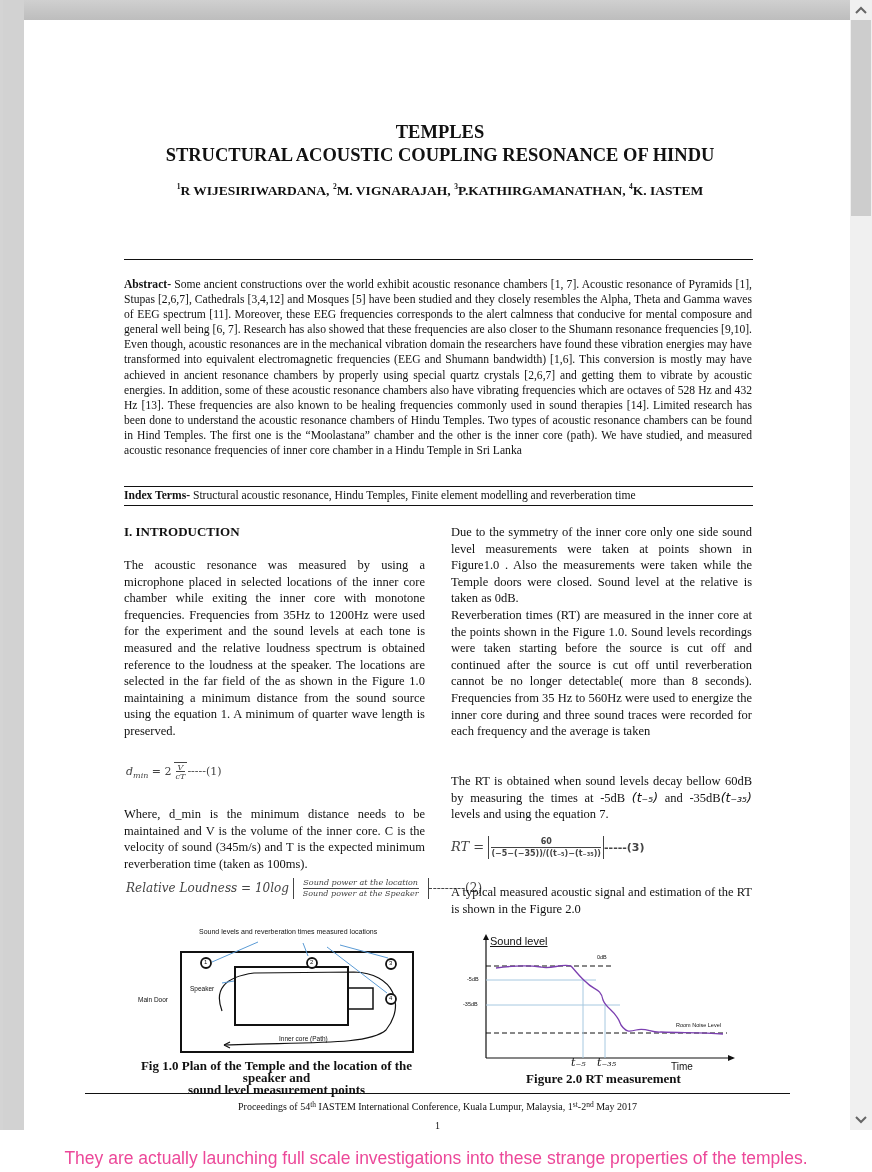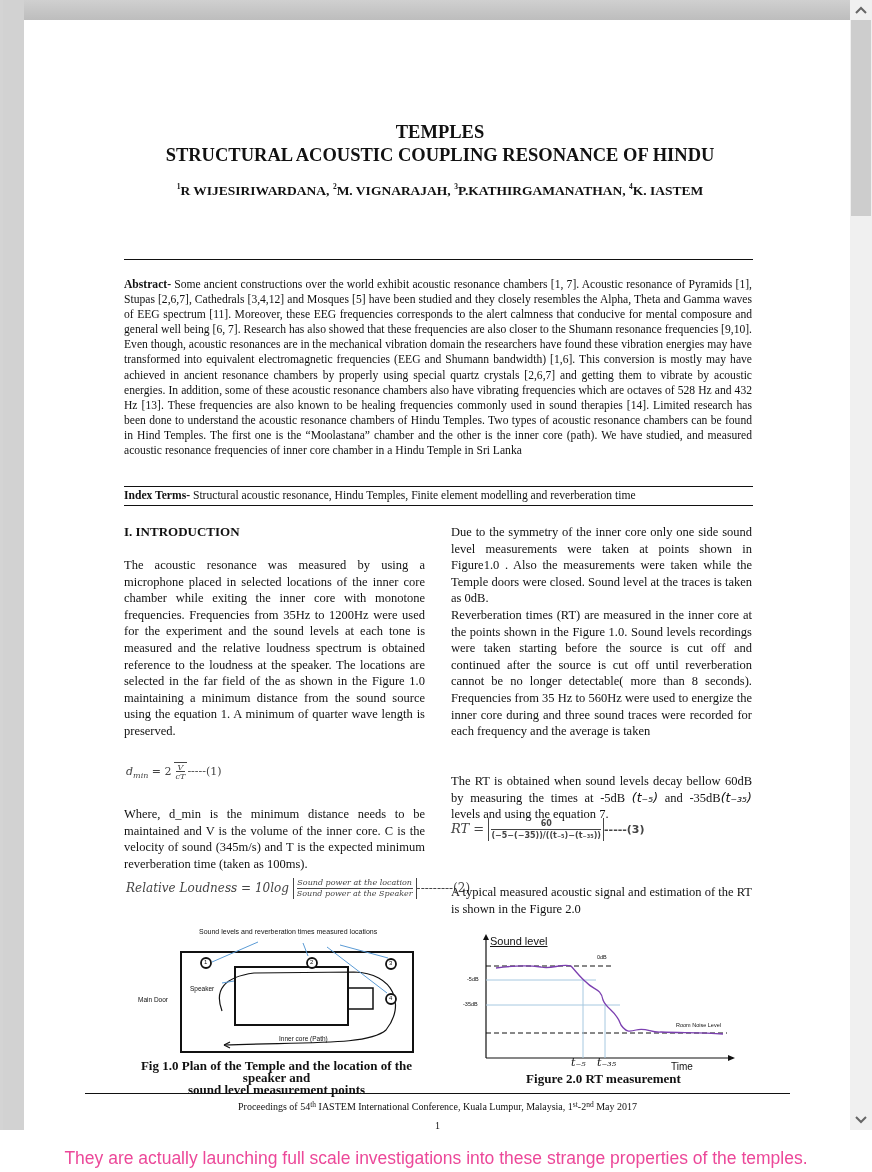--- a/index.html
+++ b/index.html
@@ -68,21 +68,21 @@
 <div class="abs rule" style="left:124px;width:629px;top:505px;"></div>
 
 <div class="abs colL h1" style="top:524px;">I. INTRODUCTION</div>
 <div class="abs col colL" style="top:557px;">The acoustic resonance was measured by using a microphone placed in selected locations of the inner core chamber while exiting the inner core with monotone frequencies. Frequencies from 35Hz to 1200Hz were used for the experiment and the sound levels at each tone is measured and the relative loudness spectrum is obtained reference to the loudness at the speaker. The locations are selected in the far field of the as shown in the Figure 1.0 maintaining a minimum distance from the sound source using the equation 1. A minimum of quarter wave length is preserved.</div>
 <div class="abs eq" style="left:126px;top:762px;">
   <span>d</span><sub style="font-size:8px">min</sub><span style="font-style:normal"> = 2</span><span style="display:inline-block;vertical-align:middle;border-top:1px solid #444;margin-left:2px;padding:0 2px;text-align:center;font-size:8px;line-height:9px;"><span>V</span><br><span style="border-top:1px solid #444">cT</span></span><span style="font-style:normal">-----(1)</span>
 </div>
 <div class="abs col colL" style="top:806px;">Where, d_min  is the minimum distance needs to be maintained and V is the volume of the inner core. C is the velocity of sound (345m/s) and T is the expected minimum reverberation time (taken as 100ms).</div>
 <div class="abs eq" style="left:126px;top:878px;font-size:12px;">
   <span>Relative Loudness = 10log</span>
-  <span style="display:inline-block;vertical-align:middle;border-left:1px solid #444;border-right:1px solid #444;padding:0 3px;font-size:8px;line-height:10px;text-align:center;"><span>Sound power at the location</span><br><span style="border-top:1px solid #444;display:inline-block">Sound power at the Speaker</span></span><span style="font-style:normal">---------(2)</span>
+  <span style="display:inline-block;vertical-align:middle;border-left:1px solid #444;border-right:1px solid #444;padding:0 9px;font-size:8px;line-height:10px;text-align:center;"><span>Sound power at the location</span><br><span style="border-top:1px solid #444;display:inline-block">Sound power at the Speaker</span></span><span style="font-style:normal">---------(2)</span>
 </div>
 
 <div class="abs fig" style="left:124px;top:925px;width:305px;height:135px;">
   <div class="abs" style="left:75px;top:3px;font-size:7px;">Sound levels and reverberation times   measured locations</div>
   <svg class="abs" style="left:0;top:0;" width="305" height="135" viewBox="0 0 305 135">
     <rect x="57" y="27" width="232" height="100" fill="none" stroke="#111" stroke-width="2"></rect>
     <rect x="111" y="42" width="113" height="58" fill="none" stroke="#111" stroke-width="2"></rect>
     <rect x="224" y="63" width="25" height="21" fill="none" stroke="#111" stroke-width="1.5"></rect>
     <path d="M98 86 C90 65,100 52,130 48 L230 47 C270 48,282 80,262 105 C245 120,190 117,100 120" fill="none" stroke="#111" stroke-width="1.2"></path>
     <path d="M100 120 L106 117 M100 120 L106 123" stroke="#111" stroke-width="1.2"></path>
@@ -102,25 +102,25 @@
   <div class="abs" style="left:265px;top:70px;font-size:6px;">4</div>
   <div class="abs" style="left:66px;top:60px;font-size:6.5px;">Speaker</div>
   <div class="abs" style="left:14px;top:71px;font-size:6.5px;">Main Door</div>
   <div class="abs" style="left:155px;top:110px;font-size:6.5px;">Inner core (Path)</div>
 </div>
 <div class="abs cap" style="left:124px;width:305px;top:1060px;">
   <div>Fig 1.0 Plan of the Temple and the location of the speaker and</div>
   <div>sound level measurement points</div>
 </div>
 
-<div class="abs col colR" style="top:524px;">Due to the symmetry of the inner core only one side sound level measurements were taken at points shown in Figure1.0 . Also the measurements were taken while the Temple doors were closed.  Sound level at the traces is taken as 0dB.</div>
+<div class="abs col colR" style="top:524px;">Due to the symmetry of the inner core only one side sound level measurements were taken at points shown in Figure1.0 . Also the measurements were taken while the Temple doors were closed.  Sound level at the relative is taken as 0dB.</div>
 <div class="abs col colR" style="top:607px;">Reverberation times (RT) are measured in the inner core at the points shown in the Figure 1.0.  Sound levels recordings were taken  starting before the source is cut off and continued after the source is cut off until reverberation  cannot be no longer detectable( more than 8 seconds).  Frequencies from 35 Hz to 560Hz were used to energize the inner core during and three sound traces were recorded for each frequency and the average is taken</div>
 <div class="abs col colR" style="top:773px;"><span>The RT is obtained when sound levels decay bellow 60dB by measuring the times at -5dB</span> <span style="font-family:'DejaVu Sans',sans-serif;font-style:italic;">(t₋₅)</span><span> and -35dB</span><span style="font-family:'DejaVu Sans',sans-serif;font-style:italic;">(t₋₃₅)</span><span> levels and using the equation 7.</span></div>
 
-<div class="abs eq" style="left:451px;top:818px;font-size:13px;">
+<div class="abs eq" style="left:451px;top:836px;font-size:13px;">
   <span>RT = </span>
   <span style="display:inline-block;vertical-align:middle;border-left:1px solid #444;border-right:1px solid #444;padding:0 2px;font-size:8px;line-height:11px;text-align:center;font-style:normal;font-family:'DejaVu Sans',sans-serif;font-weight:bold;"><span>60</span><br><span style="border-top:1px solid #444;display:inline-block">(−5−(−35))/((t₋₅)−(t₋₃₅))</span></span><span style="font-style:normal;font-weight:bold;font-family:'DejaVu Sans',sans-serif;font-size:11px;">-----(3)</span>
 </div>
 <div class="abs col colR" style="top:884px;">A typical measured acoustic signal and estimation of the RT is shown in the Figure 2.0</div>
 
 <div class="abs fig" style="left:451px;top:930px;width:305px;height:140px;">
   <svg class="abs" style="left:0;top:0;" width="305" height="140" viewBox="0 0 305 140">
     <line x1="35" y1="6" x2="35" y2="128" stroke="#111" stroke-width="1.2"></line>
     <path d="M32 10 L35 4 L38 10" fill="#111"></path>
     <line x1="35" y1="128" x2="282" y2="128" stroke="#111" stroke-width="1.2"></line>

